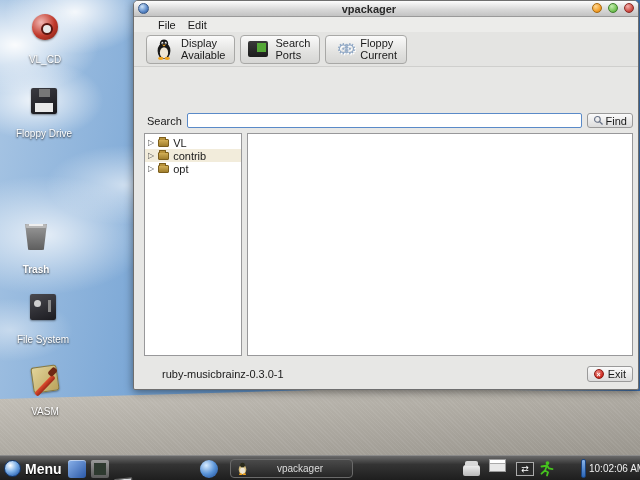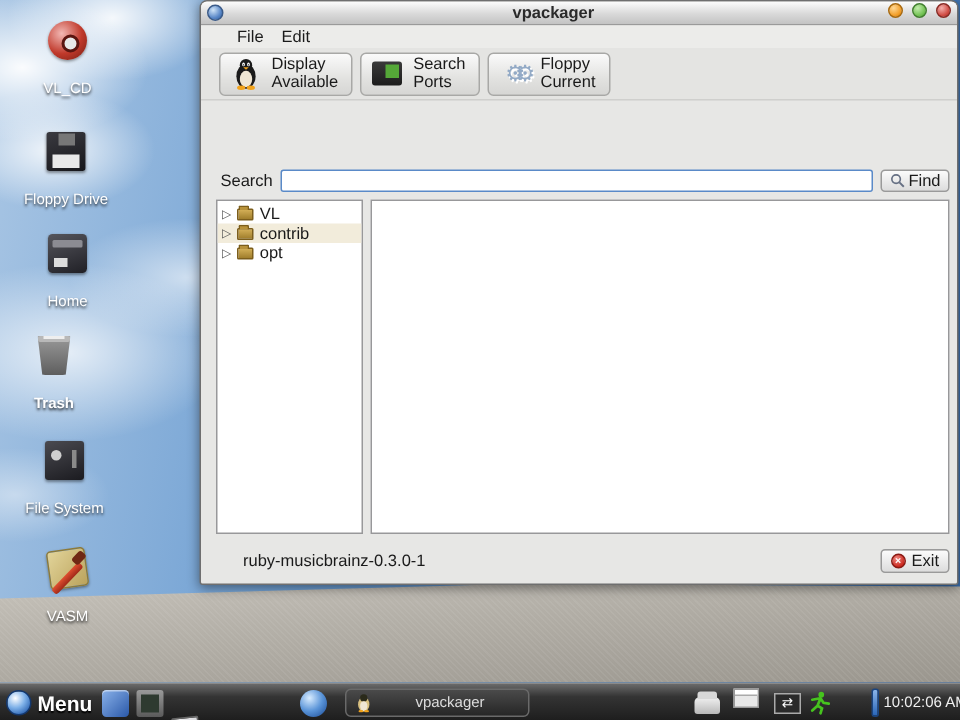--- a/index.html
+++ b/index.html
@@ -129,24 +129,20 @@
   <div class="dune"></div>
 
   <div class="dicon" style="left:12px; top:14px;">
     <div class="ic ic-cd"></div>
     <div class="lbl">VL_CD</div>
   </div>
   <div class="dicon" style="left:11px; top:88px;">
     <div class="ic ic-floppy"></div>
     <div class="lbl">Floppy Drive</div>
   </div>
-  <div class="dicon" style="left:12px; top:156px;">
-    <div class="ic ic-home"></div>
-    <div class="lbl">Home</div>
-  </div>
   <div class="dicon" style="left:3px; top:224px;font-weight:bold;">
     <div class="ic ic-trash"></div>
     <div class="lbl">Trash</div>
   </div>
   <div class="dicon" style="left:10px; top:294px;">
     <div class="ic ic-fs"></div>
     <div class="lbl">File System</div>
   </div>
   <div class="dicon" style="left:12px; top:366px;">
     <div class="ic ic-vasm"></div>

